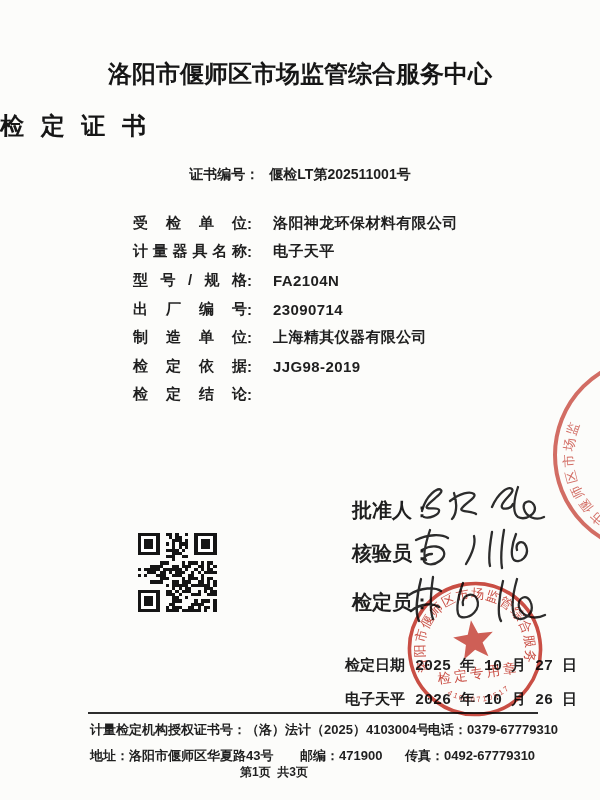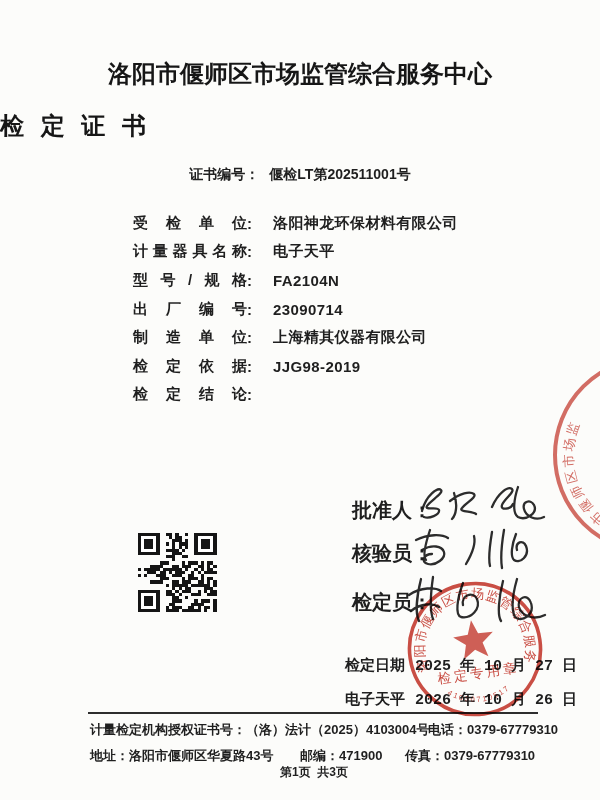--- a/index.html
+++ b/index.html
@@ -22,21 +22,21 @@
 
   .sig-label{font-size:20px;font-weight:700;}
   .sig svg{overflow:visible;}
   .sig path{fill:none;stroke:#1a1a1a;stroke-width:2.3;stroke-linecap:round;stroke-linejoin:round;opacity:.92;}
 
   .date-row{display:flex;font-size:15px;font-weight:700;font-family:Liberation Mono, monospace;}
   .date-row .dval{margin-left:10px;white-space:pre;}
 
   .divider{left:88px;top:712px;width:450px;height:2px;background:#2d2d2d;}
   .foot{font-size:13px;font-weight:600;white-space:pre;}
-  .pageinfo{left:0;top:764px;width:548px;text-align:center;font-size:12px;font-weight:600;white-space:pre;padding-left:40px;}
+  .pageinfo{left:0;top:764px;width:548px;text-align:center;font-size:12px;font-weight:600;white-space:pre;}
 
   .seal{mix-blend-mode:multiply;}
 </style>
 </head>
 <body>
 
 <div class="abs org-title">洛阳市偃师区市场监管综合服务中心</div>
 <div class="abs doc-title">检 定 证 书</div>
 <div class="abs cert-no">
   <span>证书编号：</span><span class="val">偃检LT第202511001号</span>
@@ -367,21 +367,21 @@
 <div class="abs date-row" style="left:345px;top:690px;">
   <span>电子天平</span>
   <span class="dval">2026 年 10 月 26 日</span>
 </div>
 
 <div class="abs divider"></div>
 <div class="abs foot" style="left:90px;top:721px;text-align:center;">计量检定机构授权证书号：（洛）法计（2025）4103004号</div>
 <div class="abs foot" style="left:428px;top:721px;">电话：0379-67779310</div>
 <div class="abs foot" style="left:90px;top:747px;">地址：洛阳市偃师区华夏路43号</div>
 <div class="abs foot" style="left:300px;top:747px;">邮编：471900</div>
-<div class="abs foot" style="left:405px;top:747px;">传真：0379-67779310</div>
+<div class="abs foot" style="left:405px;top:747px;">传真：0492-67779310</div>
 <div class="abs pageinfo">第1页  共3页</div>
 
 <div class="abs seal" style="left:400px;top:574px;">
   <svg width="150" height="150" viewBox="0 0 150 150">
     <g transform="rotate(-8 75 75)" opacity="0.88">
       <circle cx="75" cy="75" r="65.5" fill="none" stroke="#c5372c" stroke-width="3.6"></circle>
       <defs>
         <path id="sealArcTop" d="M 26.2,89.9 A 51,51 0 1 1 123.8,89.9"></path>
         <path id="sealArcBot" d="M 31.6,105.4 A 53,53 0 0 0 118.4,105.4"></path>
       </defs>

